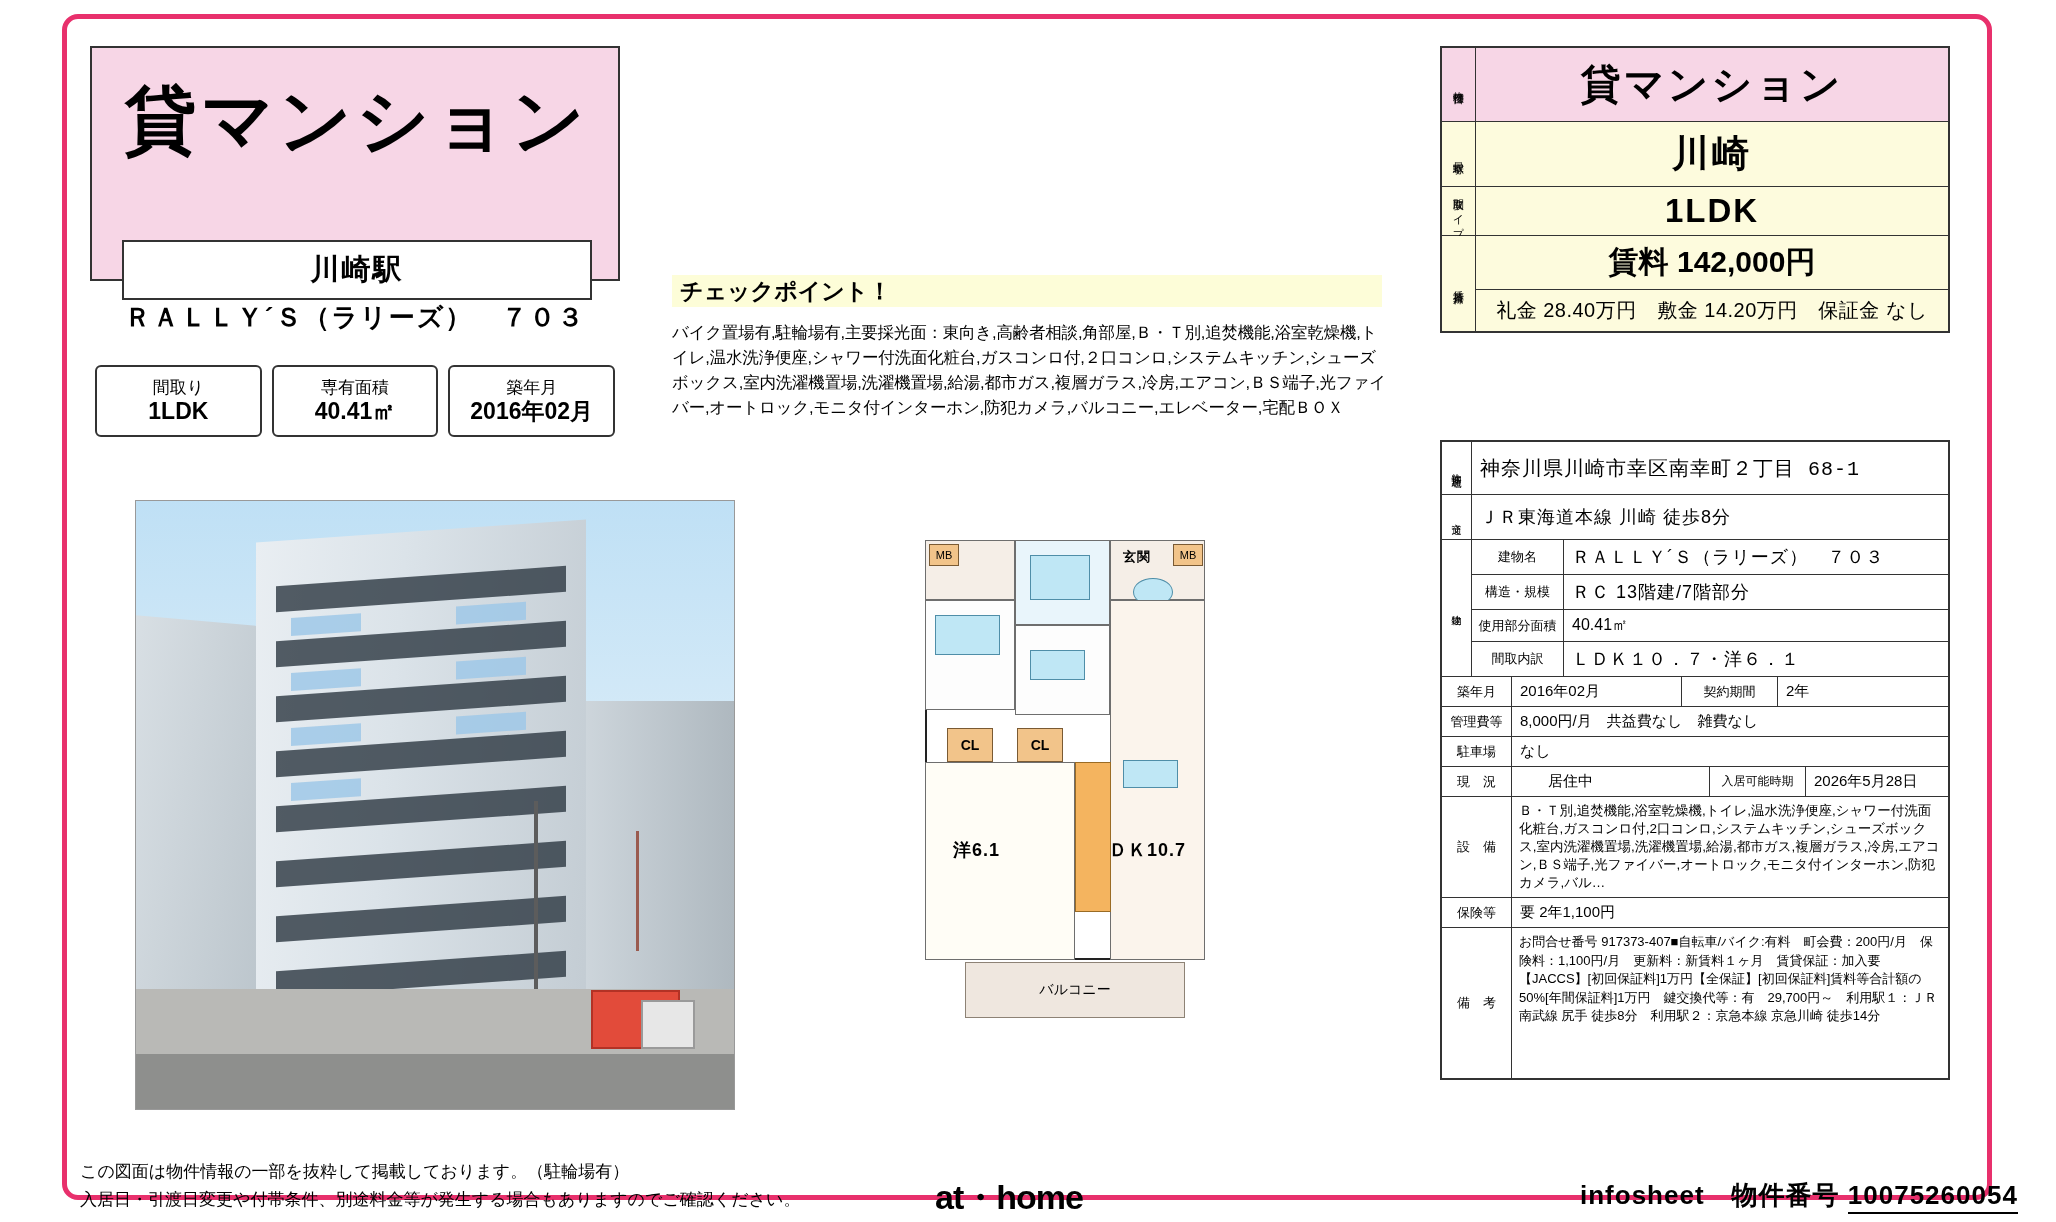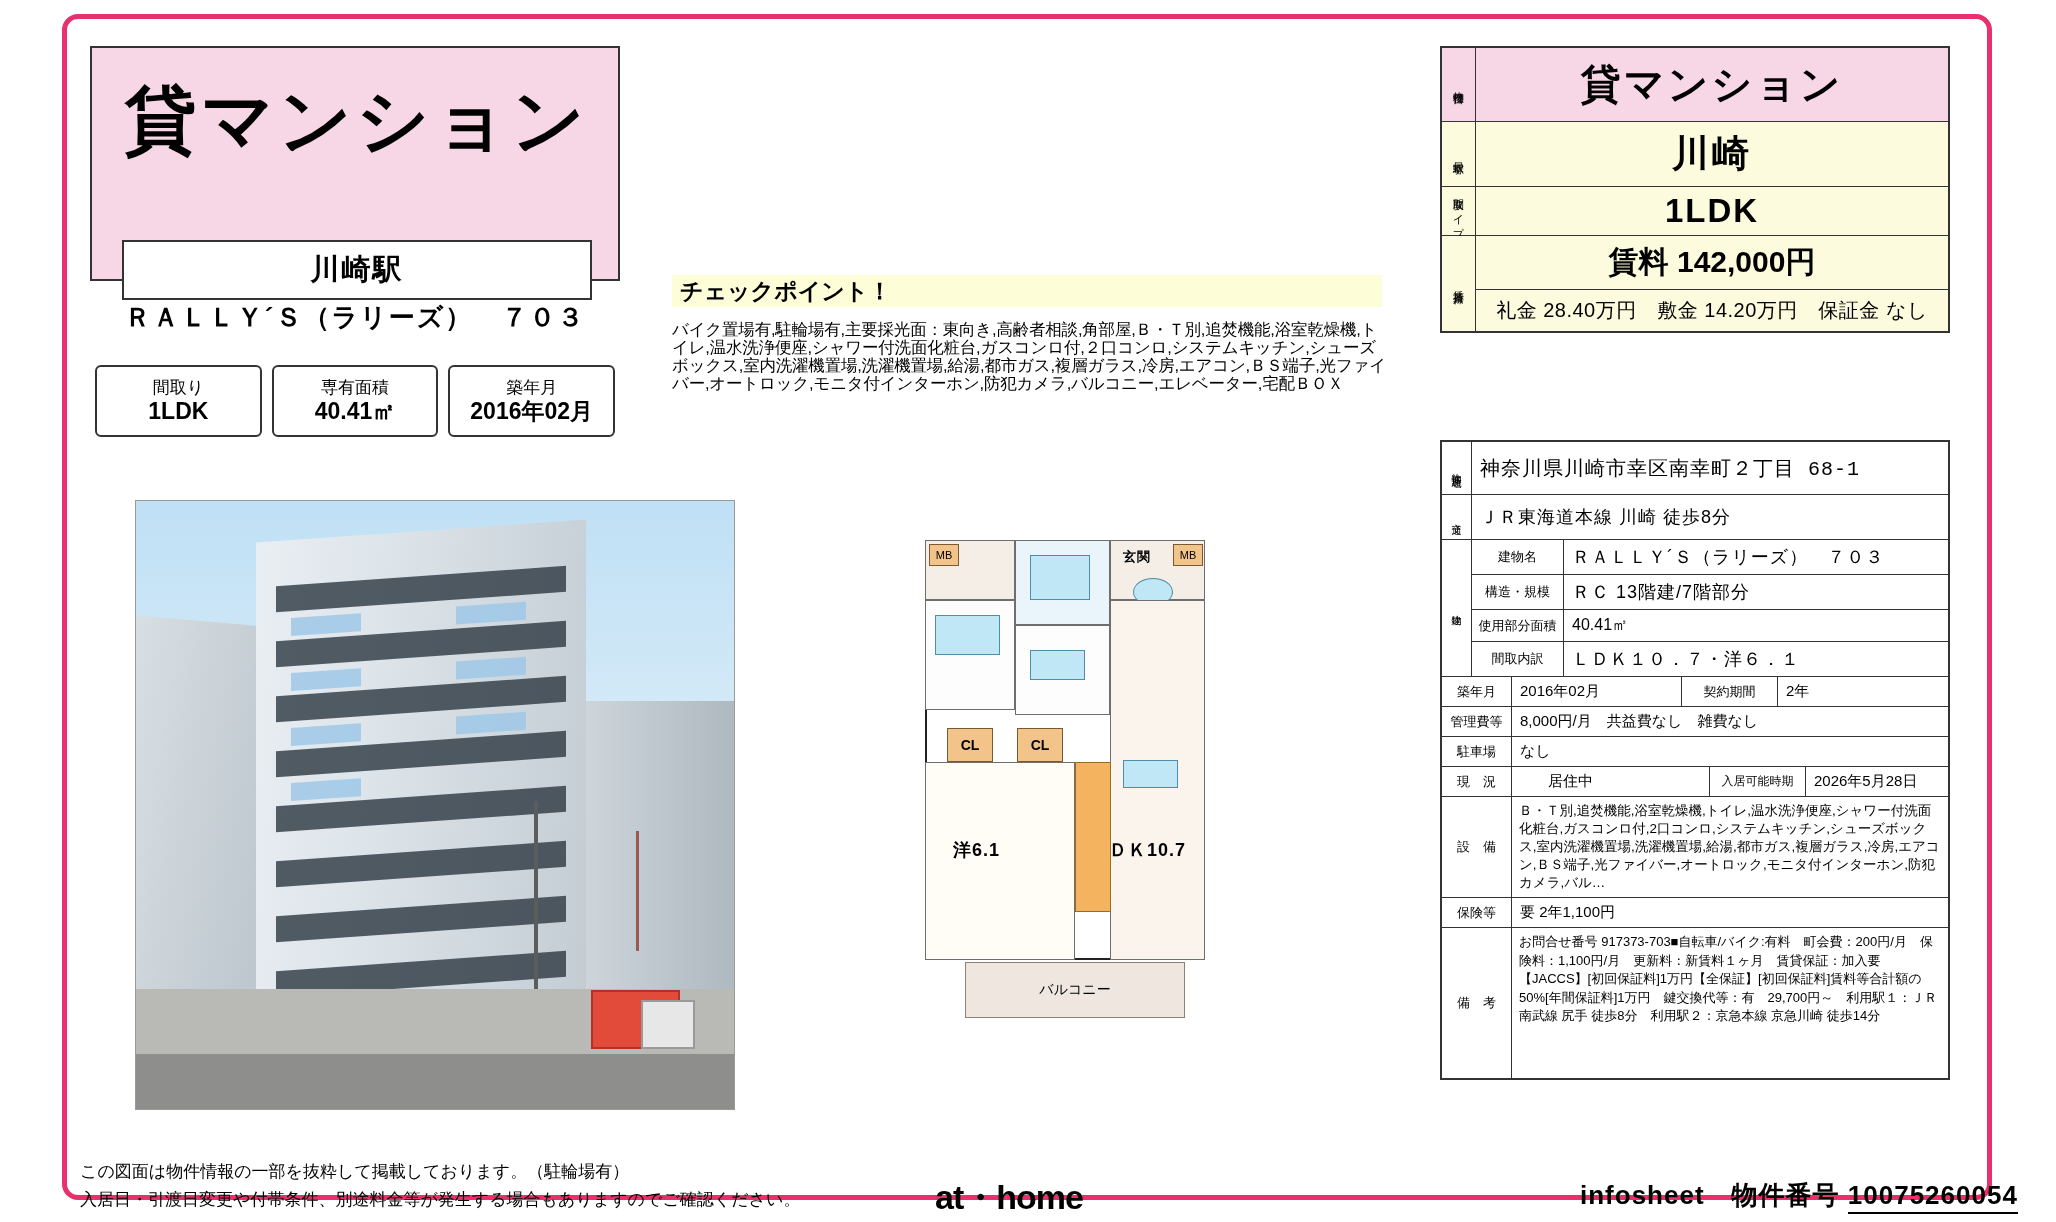--- a/index.html
+++ b/index.html
@@ -14,21 +14,21 @@
   .station-box span{font-size:29px;font-weight:bold;letter-spacing:2px;}
   .bldg-name{position:absolute;left:90px;top:300px;width:530px;text-align:center;font-size:26px;font-weight:bold;letter-spacing:2px;}
 
   .spec-row{position:absolute;left:95px;top:365px;width:520px;height:72px;display:flex;gap:10px;}
   .spec-cell{flex:1;border:2px solid #333;border-radius:6px;box-sizing:border-box;display:flex;flex-direction:column;align-items:center;justify-content:center;background:#fff;}
   .spec-cell .lbl{font-size:17px;line-height:20px;}
   .spec-cell .val{font-size:23px;font-weight:bold;line-height:26px;}
 
   
   .cp-title{position:absolute;left:672px;top:275px;width:710px;height:32px;background:#fdfdd8;font-size:23px;font-weight:bold;line-height:32px;padding-left:8px;box-sizing:border-box;}
-  .cp-body{position:absolute;left:672px;top:320px;width:715px;font-size:16.5px;line-height:18px;letter-spacing:-0.2px;}
+  .cp-body{position:absolute;left:672px;top:320px;width:715px;font-size:16.5px;line-height:25px;letter-spacing:-0.2px;}
 
   
   .photo{position:absolute;left:135px;top:500px;width:600px;height:610px;border:1px solid #999;box-sizing:border-box;overflow:hidden;background:#cfe3f2;}
   .sky{position:absolute;left:0;top:0;width:100%;height:100%;background:linear-gradient(180deg,#bfe0f5 0%,#d9ecf8 45%,#e7eef2 70%,#cfd4d6 100%);}
   .bld-main{position:absolute;left:120px;top:30px;width:330px;height:540px;background:linear-gradient(95deg,#e9eef2 0%,#dbe3e9 40%,#c3ccd3 100%);transform:skewY(-4deg);}
   .bld-left{position:absolute;left:0px;top:120px;width:130px;height:450px;background:linear-gradient(100deg,#d8dfe4,#b9c3ca);transform:skewY(5deg);}
   .bld-right{position:absolute;left:440px;top:200px;width:160px;height:400px;background:linear-gradient(90deg,#cfd7dd,#aeb8bf);}
   .balc{position:absolute;background:#2f3a44;opacity:.82;}
   .win{position:absolute;background:#9fc8e8;opacity:.85;}
   .ground{position:absolute;left:0;bottom:0;width:100%;height:120px;background:#b9b9b6;}
@@ -253,21 +253,21 @@
     <div class="r">
       <div class="hlabel w70">設　備</div>
       <div class="small-txt" style="flex:1;">Ｂ・Ｔ別,追焚機能,浴室乾燥機,トイレ,温水洗浄便座,シャワー付洗面化粧台,ガスコンロ付,2口コンロ,システムキッチン,シューズボックス,室内洗濯機置場,洗濯機置場,給湯,都市ガス,複層ガラス,冷房,エアコン,ＢＳ端子,光ファイバー,オートロック,モニタ付インターホン,防犯カメラ,バル…</div>
     </div>
     <div class="r">
       <div class="hlabel w70">保険等</div>
       <div class="cellv" style="font-size:15px;">要 2年1,100円</div>
     </div>
     <div class="r bikou">
       <div class="hlabel w70">備　考</div>
-      <div class="note-txt" style="flex:1;">お問合せ番号 917373-703■自転車/バイク:有料　町会費：200円/月　保険料：1,100円/月　更新料：新賃料１ヶ月　賃貸保証：加入要 【JACCS】[初回保証料]1万円【全保証】[初回保証料]賃料等合計額の50%[年間保証料]1万円　鍵交換代等：有　29,700円～　利用駅１：ＪＲ南武線 尻手 徒歩8分　利用駅２：京急本線 京急川崎 徒歩14分</div>
+      <div class="note-txt" style="flex:1;">お問合せ番号 917373-407■自転車/バイク:有料　町会費：200円/月　保険料：1,100円/月　更新料：新賃料１ヶ月　賃貸保証：加入要 【JACCS】[初回保証料]1万円【全保証】[初回保証料]賃料等合計額の50%[年間保証料]1万円　鍵交換代等：有　29,700円～　利用駅１：ＪＲ南武線 尻手 徒歩8分　利用駅２：京急本線 京急川崎 徒歩14分</div>
     </div>
   </div>
 
   <div class="foot-note">
     <div>この図面は物件情報の一部を抜粋して掲載しております。（駐輪場有）</div>
     <div>入居日・引渡日変更や付帯条件、別途料金等が発生する場合もありますのでご確認ください。</div>
   </div>
   <div class="athome">at・home</div>
   <div class="infosheet">
     <span>infosheet　物件番号</span>

